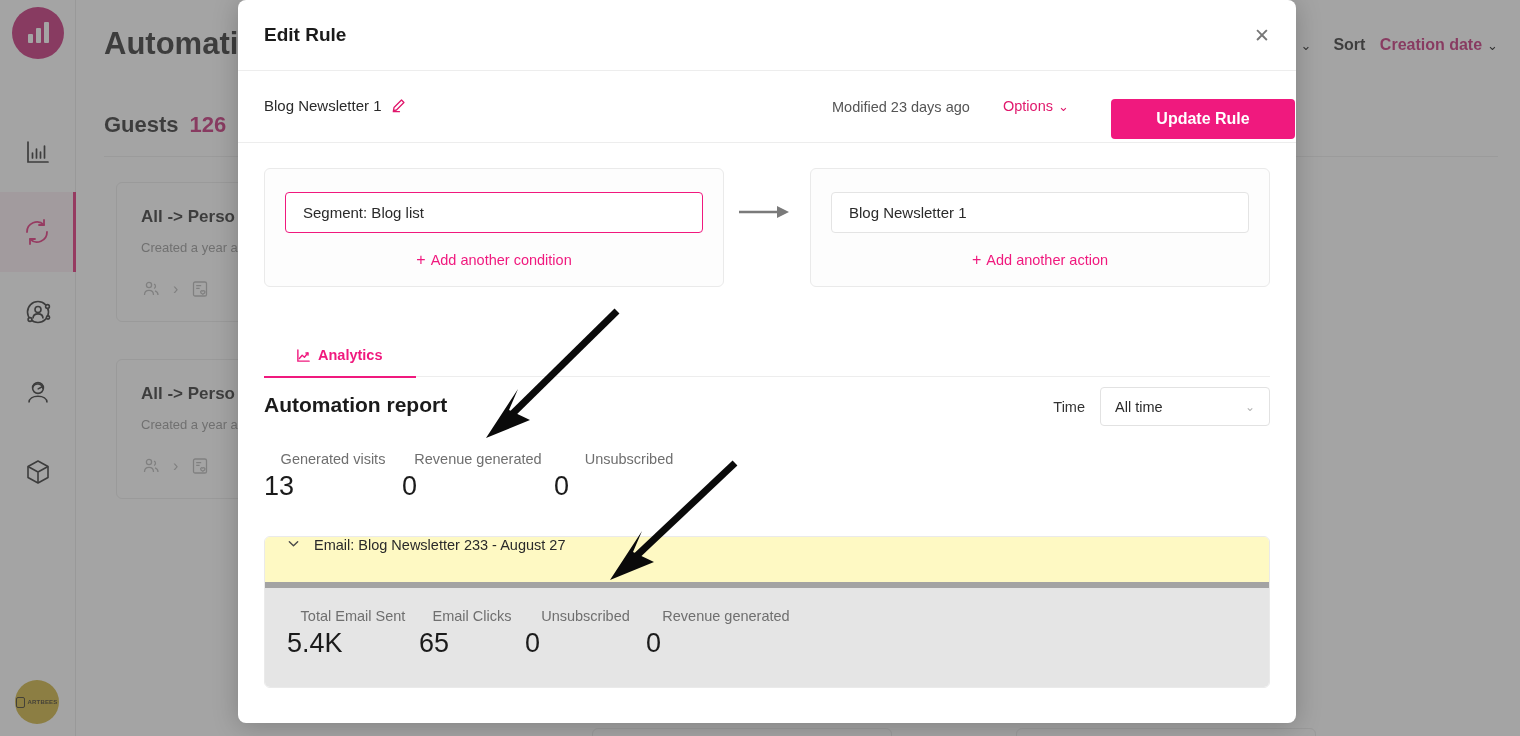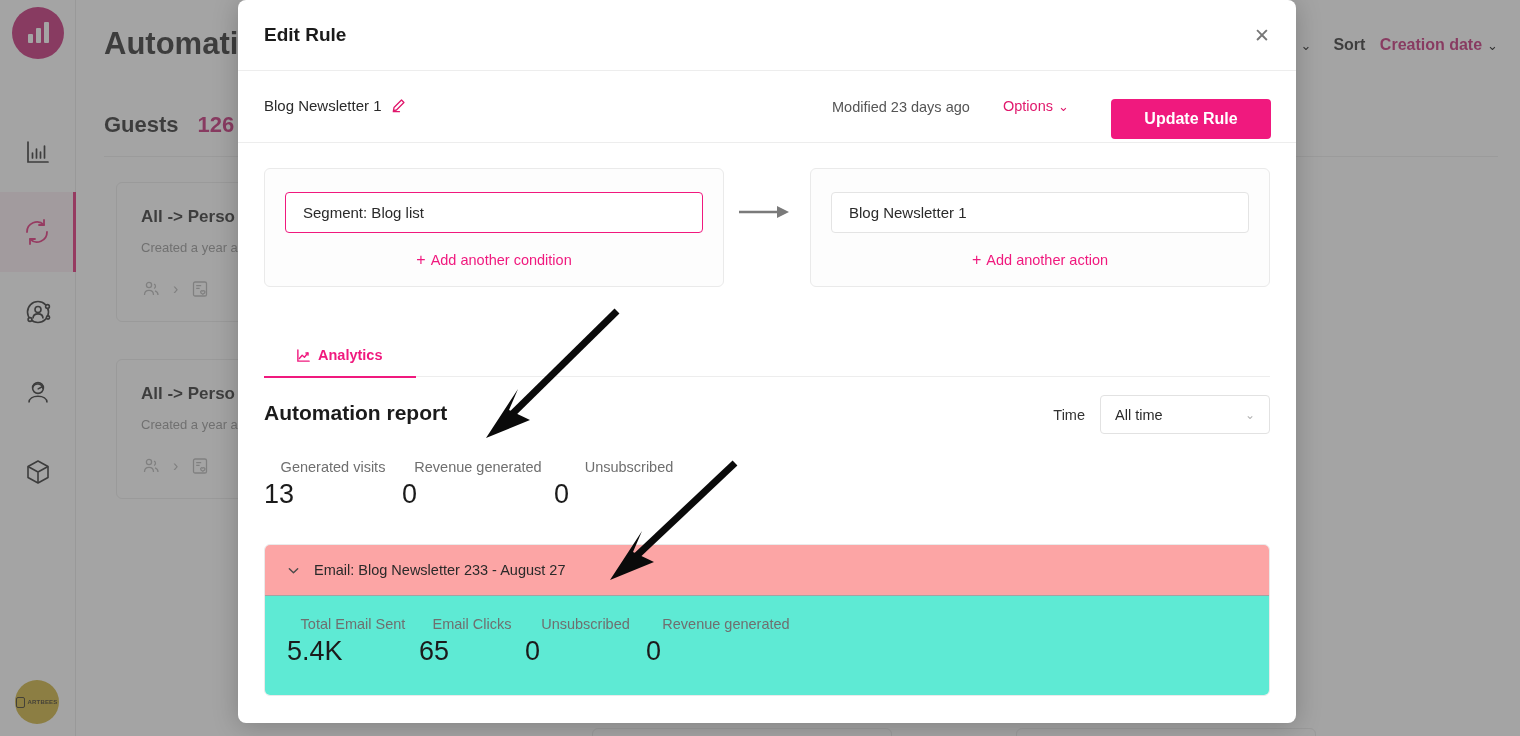--- a/index.html
+++ b/index.html
@@ -56,21 +56,21 @@
     font-size: 16px; font-weight: bold; white-space: nowrap;
   }
   .bg-topright .pinklink { color: #c2186b; font-weight: bold; }
   .bg-topright .dark { color: #1b1b1b; }
   .chev { display: inline-block; margin-left: 5px; font-weight: normal; font-size: 13px; }
 
   .bg-guests {
     position: absolute; left: 28px; top: 112px;
     font-size: 22px; font-weight: bold; color: #1b1b1b; white-space: nowrap;
   }
-  .bg-guests .num { color: #c2186b; margin-left: 19px; }
+  .bg-guests .num { color: #c2186b; margin-left: 11px; }
 
   .bg-hr { position: absolute; left: 28px; right: 22px; top: 156px; height: 1px; background: #ececec; }
 
   .bg-card {
     position: absolute; width: 300px; height: 140px;
     border: 1px solid #e8e8e8; border-radius: 6px; background: #fff;
   }
   .bg-card .ct { position: absolute; left: 24px; top: 24px; font-size: 17px; font-weight: bold; color: #1b1b1b; white-space: nowrap; }
   .bg-card .cs { position: absolute; left: 24px; top: 57px; font-size: 13px; color: #8d8d8d; white-space: nowrap; }
   .bg-card .cicons { position: absolute; left: 24px; top: 96px; display: flex; align-items: center; gap: 12px; color: #b0b0b0; }
@@ -112,21 +112,21 @@
     font-size: 14.5px; color: #555;
     white-space: nowrap;
   }
   .options-btn {
     position: absolute; left: 765px; top: 27px;
     font-size: 14.5px; color: #e0186c; cursor: pointer; white-space: nowrap;
   }
   .update-btn {
     position: absolute; left: 873px; top: 48px;
     transform: translateY(-50%);
-    width: 160px; height: 40px; border: none; border-radius: 4px;
+    width: 184px; height: 40px; border: none; border-radius: 4px;
     background: #f0197e; color: #fff;
     font-family: "Liberation Sans", sans-serif;
     font-size: 16px; font-weight: bold; cursor: pointer;
   }
 
   .modal-body { position: relative; padding: 0 26px; }
 
   
   .flow { position: relative; margin-top: 25px; display: flex; align-items: flex-start; }
   .flow-box {
@@ -159,21 +159,21 @@
     position: absolute; left: 0; top: 0; height: 44px;
     padding: 0 34px 0 32px;
     display: flex; align-items: center; gap: 7px;
     font-size: 14.5px; font-weight: bold; color: #f0197e; cursor: pointer;
   }
   .tab.active::after {
     content: ""; position: absolute; left: 0; right: 0; bottom: -1px;
     height: 2.5px; background: #f0197e;
   }
 
-  .report-head { position: relative; margin-top: 24px; height: 36px; }
+  .report-head { position: relative; margin-top: 16px; height: 36px; }
   .report-title { font-size: 21px; font-weight: bold; color: #1b1b1b; }
   .time-wrap {
     position: absolute; right: 0; top: -6px;
     display: flex; align-items: center; gap: 15px;
   }
   .time-label { font-size: 14.5px; color: #333; }
   .time-select {
     width: 170px; height: 39px; border: 1px solid #e2e2e2; border-radius: 4px;
     background: #fff; display: flex; align-items: center; padding: 0 14px;
     font-size: 14.5px; color: #2a2a2a; cursor: pointer;
@@ -183,25 +183,25 @@
   
   .stats-top { display: flex; margin-top: 22px; }
   .stat-label { font-size: 14.5px; color: #6f6f6f; white-space: nowrap; text-align: center; }
   .stat-value { margin-top: 4px; font-size: 27px; color: #1b1b1b; }
 
   
   .email-panel {
     margin-top: 34px; border: 1px solid #eaeaea; border-radius: 6px; overflow: hidden;
   }
   .email-head {
-    height: 51px; background: #fca5a5; border-bottom: 1px solid #a3a3a3;
-    display: flex; align-items: center; gap: 14px; padding: 0 22px;
+    height: 51px; background: #fef9c3; border-bottom: 6px solid #a3a3a3;
+    display: flex; align-items: flex-start; gap: 14px; padding: 0 22px;
     font-size: 14.5px; color: #2a2a2a; cursor: pointer;
   }
-  .email-body { background: #5eead4; padding: 20px 22px 28px 22px; display: flex; }
+  .email-body { background: #e5e5e5; padding: 20px 22px 28px 22px; display: flex; }
 
   
   .annot { position: absolute; inset: 0; pointer-events: none; }
 </style>
 </head>
 <body>
 
 <div id="root">
 
   <div class="bg-layer">

